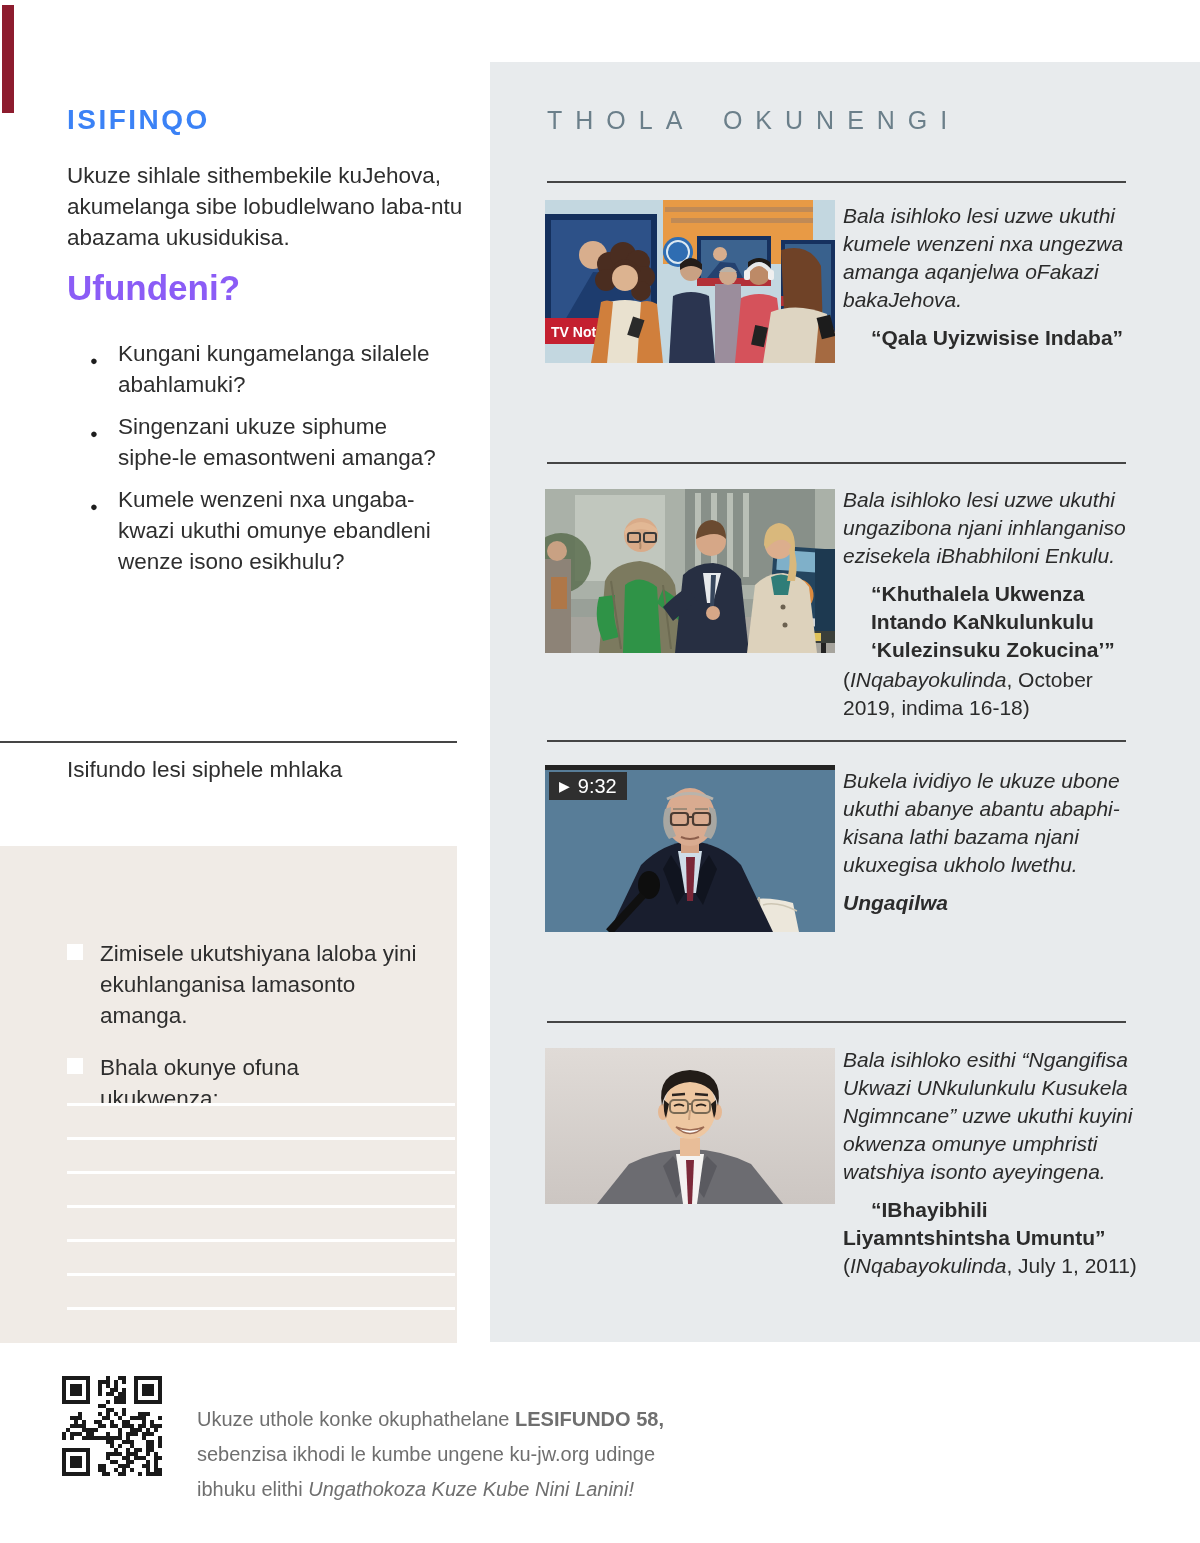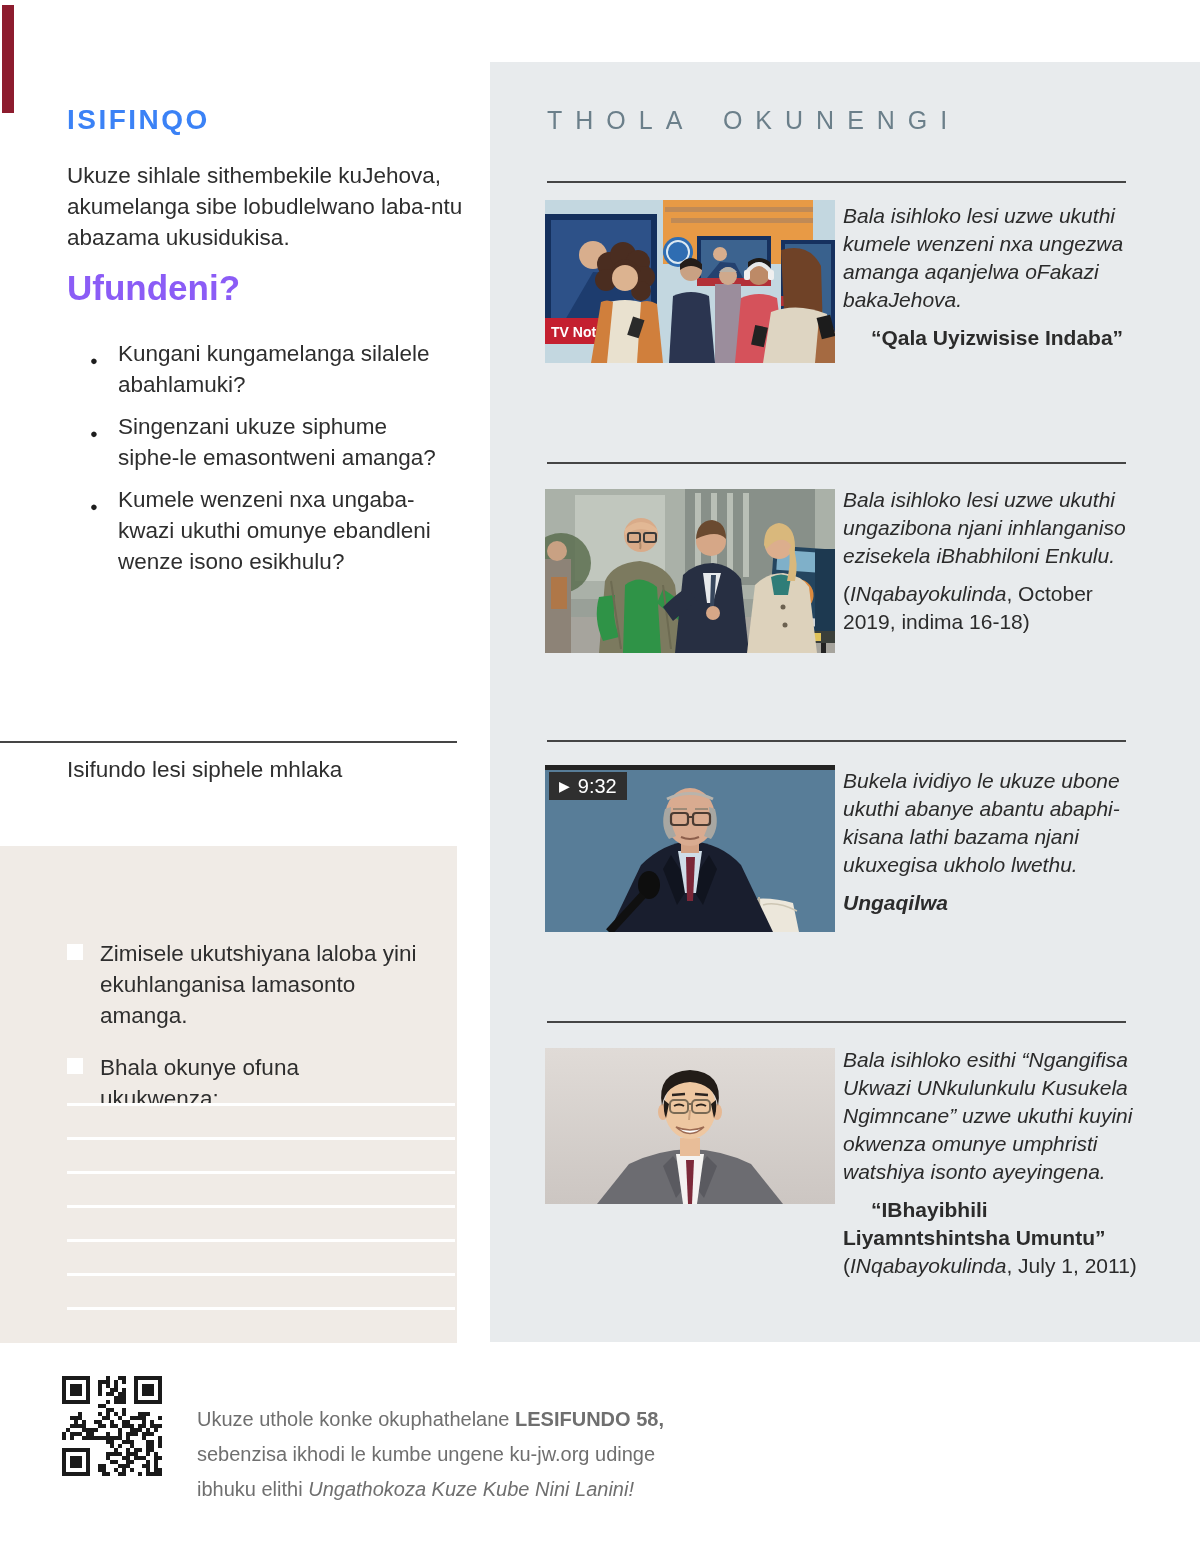--- a/index.html
+++ b/index.html
@@ -470,20 +470,21 @@
     </svg>
   </figure>
 
   <div class="abs itxt" style="top:202px">
     <p class="body">Bala isihloko lesi uzwe ukuthi kumele wenzeni nxa ungezwa amanga aqanjelwa oFakazi bakaJehova.</p>
     <p class="ttl">“Qala Uyizwisise Indaba”</p>
   </div>
 
   <div class="abs itxt" style="top:486px">
     <p class="body">Bala isihloko lesi uzwe ukuthi ungazibona njani inhlanganiso ezisekela iBhabhiloni Enkulu.</p>
+    <p class="ttl">“Khuthalela Ukwenza Intando KaNkulunkulu ‘Kulezinsuku Zokucina’”</p>
     <p class="cite"><span>(</span><span class="mag">INqabayokulinda</span><span>, October 2019, indima 16-18)</span></p>
   </div>
 
   <div class="abs itxt" style="top:767px">
     <p class="body">Bukela ividiyo le ukuze ubone ukuthi abanye abantu abaphi-kisana lathi bazama njani ukuxegisa ukholo lwethu.</p>
     <p class="ttl-bi">Ungaqilwa</p>
   </div>
 
   <div class="abs itxt" style="top:1046px">
     <p class="body">Bala isihloko esithi “Ngangifisa Ukwazi UNkulunkulu Kusukela Ngimncane” uzwe ukuthi kuyini okwenza omunye umphristi watshiya isonto ayeyingena.</p>

